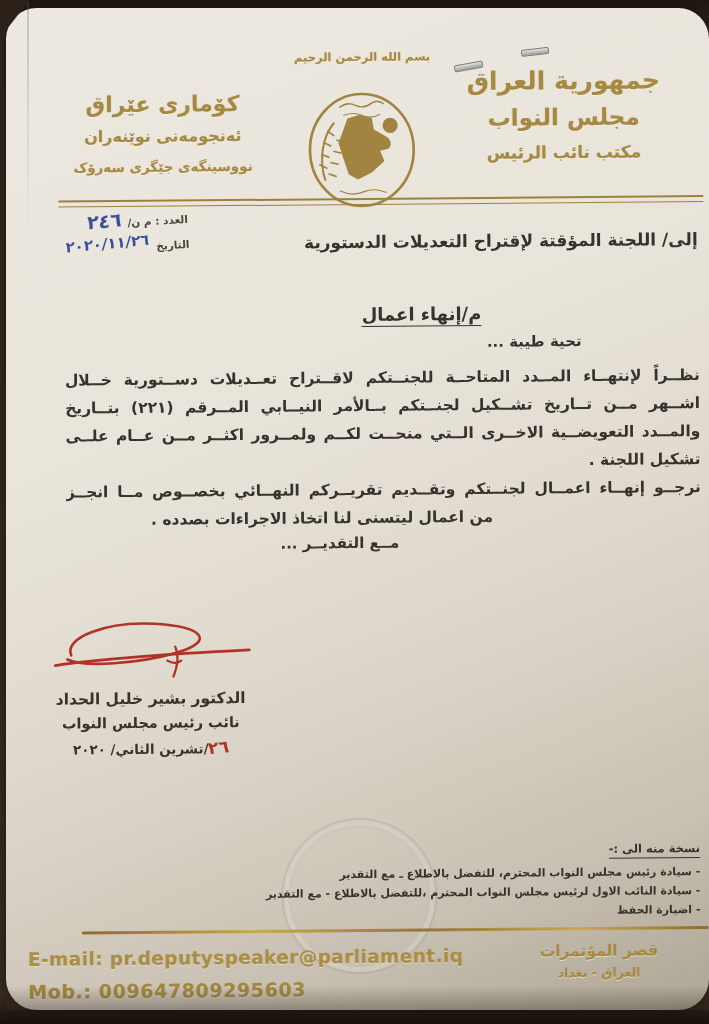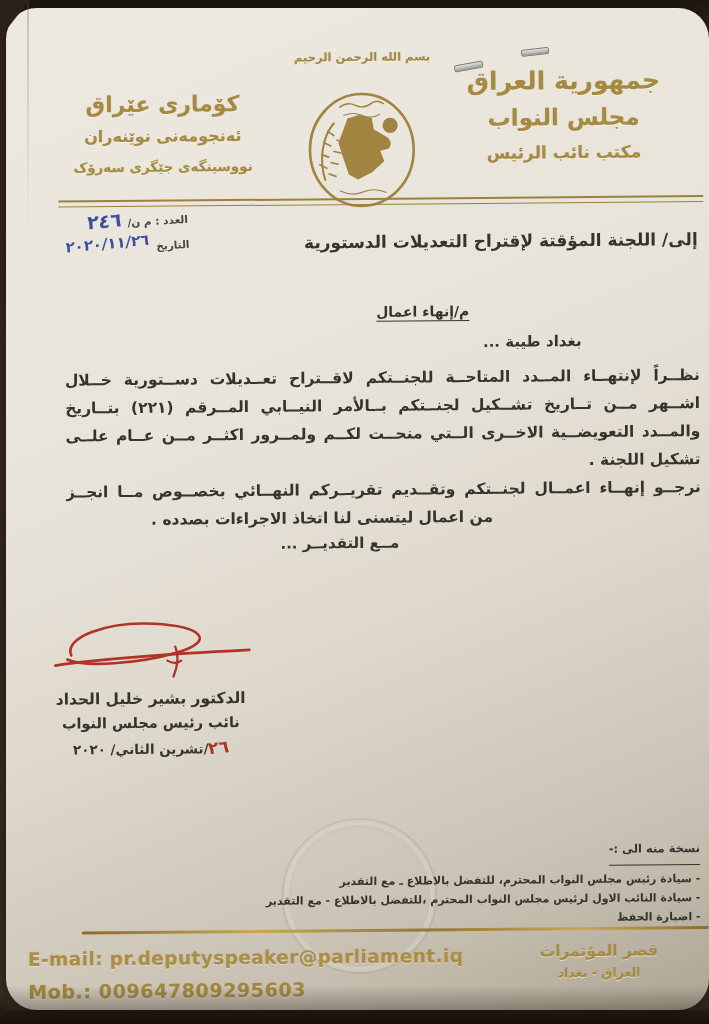--- a/index.html
+++ b/index.html
@@ -47,21 +47,21 @@
 
   .ref{position:absolute;right:518px;top:200px;width:180px;transform:rotate(-3deg);}
   .ref-row{display:flex;align-items:flex-start;gap:6px;justify-content:flex-start;}
   .ref-label{font-size:10.5px;font-weight:700;color:#4b453b;padding-top:8px;white-space:nowrap;}
   .hand{color:#3c4f9f;font-weight:700;font-size:19px;transform:rotate(-2deg) skewX(-6deg);
     display:inline-block;letter-spacing:1px;}
   .ref-row + .ref-row{margin-top:3px;}
   .hand.small{font-size:15px;}
 
   .addressee{position:absolute;right:9px;top:224px;font-size:17px;font-weight:700;}
-  .subject{position:absolute;right:238px;top:296px;font-size:14px;font-weight:700;
+  .subject{position:absolute;right:226px;top:296px;font-size:18px;font-weight:700;
     border-bottom:1.6px solid #35332c;padding-bottom:1px;}
   .greeting{position:absolute;right:126px;top:326px;font-size:15px;font-weight:700;}
 
   .body-lines{position:absolute;right:8px;left:60px;top:356px;}
   .bl{font-size:15.5px;font-weight:700;line-height:28px;height:28px;white-space:nowrap;
     color:#35332c;}
   .bl.just{white-space:normal;text-align:justify;text-align-last:justify;overflow:hidden;}
   .bl.start{text-align:right;}
   .bl.indent{text-align:right;padding-right:208px;}
   .closing{position:absolute;right:310px;top:526px;font-size:15px;font-weight:700;}
@@ -72,21 +72,21 @@
   .signer .n2{font-size:14.5px;font-weight:700;margin-top:7px;}
   .signer .n3{font-size:13.5px;font-weight:700;margin-top:7px;}
   .red-day{color:#b13227;font-size:17px;display:inline-block;transform:rotate(-6deg);}
 
   .seal{position:absolute;left:272px;top:810px;width:152px;height:152px;border-radius:50%;
     border:2px solid rgba(150,140,120,.22);
     box-shadow:inset 0 0 0 5px rgba(255,255,255,.20),inset 0 3px 8px rgba(110,100,80,.14);}
 
   .cc{position:absolute;right:12px;top:832px;text-align:right;}
   .cc-head{font-size:11.5px;font-weight:700;color:#35332c;border-bottom:1.2px solid #35332c;
-    display:inline-block;padding-bottom:9px;margin-bottom:4px;}
+    display:inline-block;padding-bottom:2px;margin-bottom:4px;}
   .cc-item{font-size:11px;font-weight:700;color:#35332c;line-height:19px;white-space:nowrap;}
   .cc-item::before{content:"- ";}
 
   .gold-rule{position:absolute;left:72px;right:4px;top:921px;height:3px;border-radius:2px;
     background:linear-gradient(90deg,#8a6d2f,#c9a84c 28%,#93763a 55%,#c9a84c 80%,#8a6d2f);}
 
   .f-email{position:absolute;left:18px;top:938px;font-size:18.5px;direction:ltr;
     color:#ab8d44;font-weight:700;letter-spacing:.4px;
     text-shadow:0 1px 0 rgba(255,252,240,.45),0 0 1px rgba(120,90,30,.5);}
   .f-mob{position:absolute;left:18px;top:970px;font-size:19px;direction:ltr;
@@ -138,21 +138,21 @@
         <span class="hand">٢٤٦</span>
       </div>
       <div class="ref-row">
         <span class="ref-label">التاريخ</span>
         <span class="hand small">٢٠٢٠/١١/٢٦</span>
       </div>
     </div>
 
     <div class="addressee ink">إلى/  اللجنة المؤقتة لإقتراح التعديلات الدستورية</div>
     <div class="subject ink">م/إنهاء اعمال</div>
-    <div class="greeting ink">بغداد طيبة ...</div>
+    <div class="greeting ink">تحية طيبة ...</div>
 
     <div class="body-lines">
       <div class="bl just">نظــراً لإنتهــاء المــدد المتاحــة للجنــتكم لاقــتراح تعــديلات دســتورية خــلال أربعــة</div>
       <div class="bl just">اشــهر مــن تــاريخ تشــكيل لجنــتكم بــالأمر النيــابي المــرقم (٢٢١) بتــاريخ ٢٠١٩/١١/٣</div>
       <div class="bl just">والمــدد التعويضــية الاخــرى الــتي منحــت لكــم ولمــرور اكثــر مــن عــام علــى</div>
       <div class="bl start">تشكيل اللجنة .</div>
       <div class="bl just">نرجــو إنهــاء اعمــال لجنــتكم وتقــديم تقريــركم النهــائي بخصــوص مــا انجــز</div>
       <div class="bl indent">من اعمال ليتسنى لنا اتخاذ الاجراءات بصدده .</div>
     </div>
 

